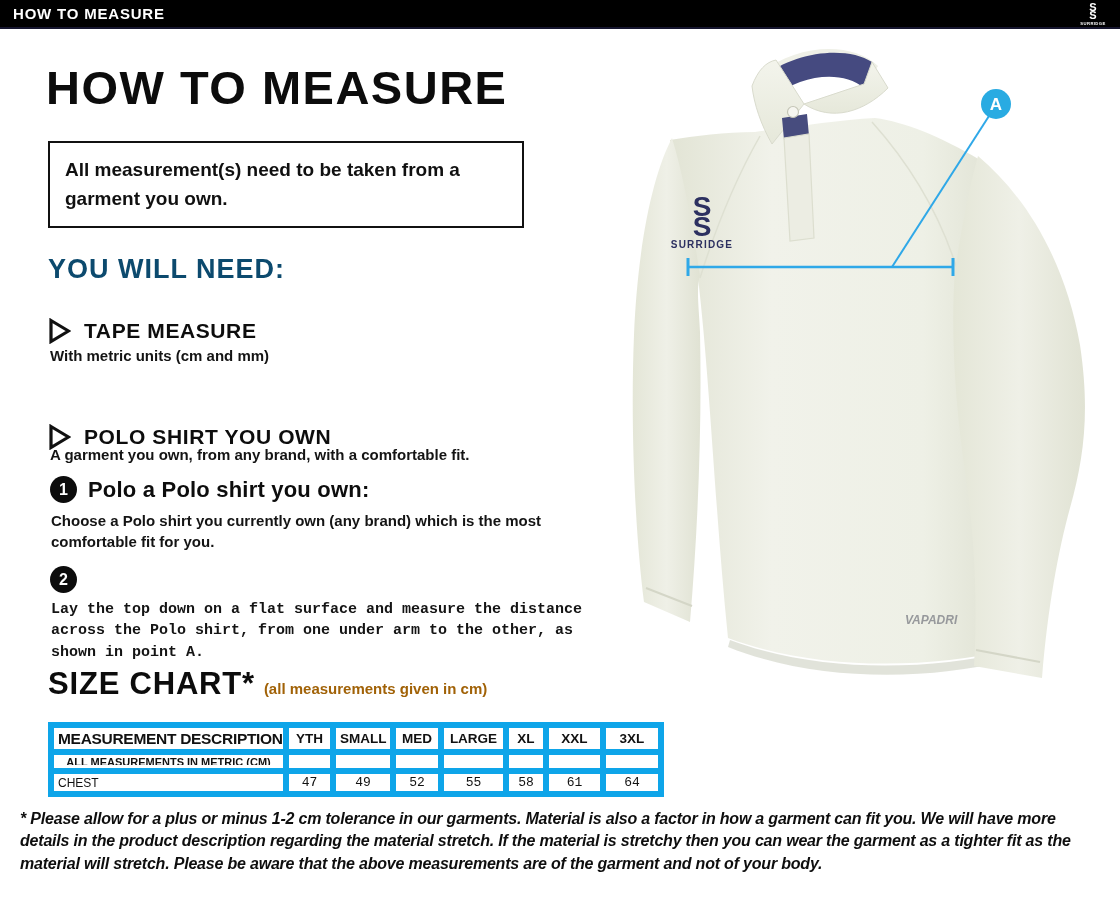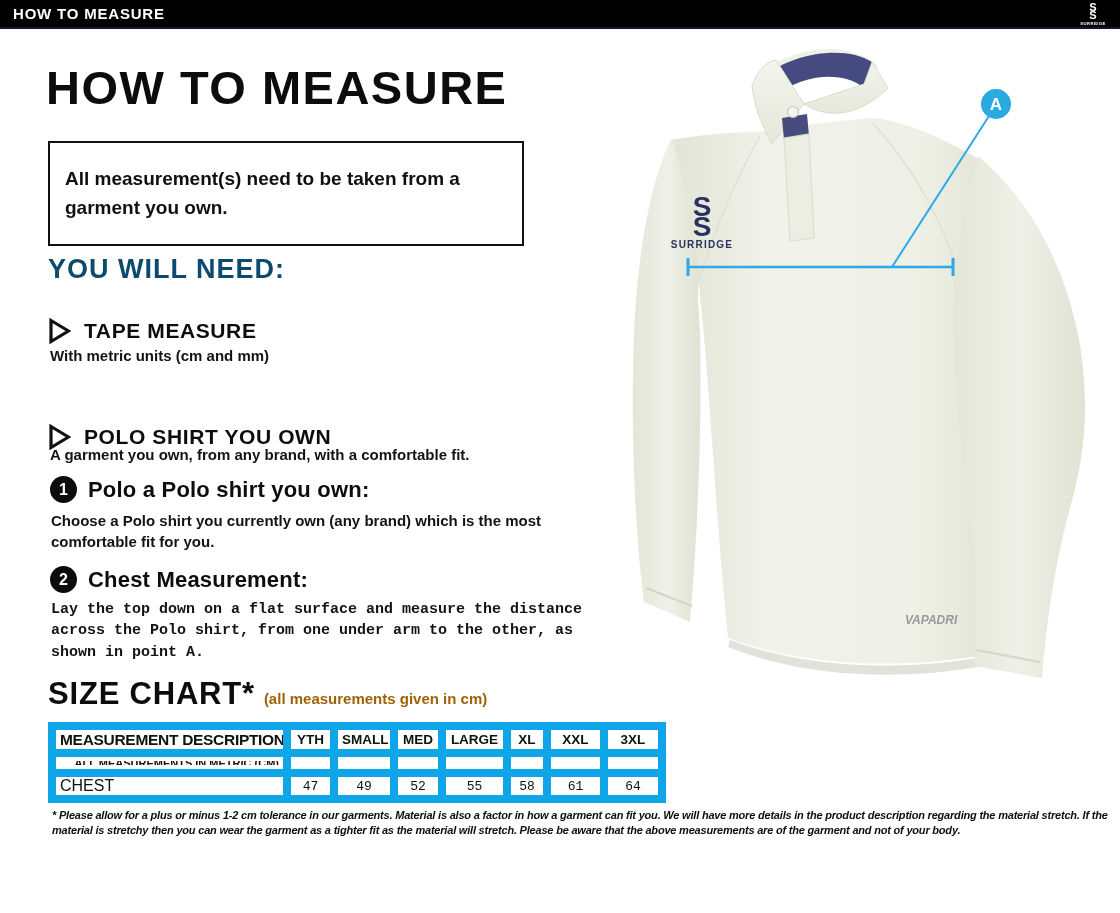--- a/index.html
+++ b/index.html
@@ -23,21 +23,21 @@
   .topbar-logo { margin-right: 9px; display: block; }
 
   
   .h1 {
     position: absolute; left: 46px; top: 64px;
     font-size: 47px; font-weight: bold; letter-spacing: 1.5px; line-height: 1;
     color: #0c0c0c; white-space: nowrap;
   }
   .notice-box {
     position: absolute; left: 48px; top: 141px; width: 476px;
-    border: 2px solid #111; padding: 22px 15px;
+    border: 2px solid #111; padding: 13px 15px;
     font-size: 19px; font-weight: bold; line-height: 1.5; color: #101010;
   }
   .h2-need {
     position: absolute; left: 48px; top: 254px;
     font-size: 27px; font-weight: bold; letter-spacing: 1px; color: #0c4a6e;
   }
   .need-item { position: absolute; left: 48px; display: flex; align-items: center; gap: 13px; }
   .need-item-1 { top: 318px; }
   .need-item-2 { top: 424px; }
   .need-title { font-size: 21px; font-weight: bold; letter-spacing: 0.6px; color: #0d0d0d; }
@@ -58,42 +58,42 @@
     position: absolute; left: 51px; width: 560px;
     font-size: 15px; font-weight: bold; line-height: 1.42; color: #141414;
   }
   .step-desc-1 { top: 510px; width: 548px; }
   .step-desc-2 { top: 599px; font-family: Liberation Mono, monospace; }
 
   .sizechart-head {
     position: absolute; left: 48px; top: 666px;
     display: flex; align-items: baseline; gap: 9px;
   }
-  .h2-size { font-size: 31px; font-weight: bold; letter-spacing: 0.8px; color: #0c0c0c; margin-top: 10px; }
+  .h2-size { font-size: 31px; font-weight: bold; letter-spacing: 0.8px; color: #0c0c0c; }
   .size-sub { font-size: 15px; font-weight: bold; color: #a16207; }
 
   
   .size-table {
     position: absolute; left: 48px; top: 722px;
     border-collapse: collapse; table-layout: fixed; width: 610px;
   }
   .size-table th, .size-table td {
-    border: 8px solid #0ea5e9; padding: 0 4px; overflow: hidden; white-space: nowrap;
+    border: 6px solid #0ea5e9; padding: 0 4px; overflow: hidden; white-space: nowrap;
   }
   .size-table thead th { height: 27px; }
   .th-desc { font-size: 15.5px; font-weight: bold; letter-spacing: -0.3px; text-align: left; padding-left: 5px; }
   .th-size { font-size: 13.5px; font-weight: bold; text-align: center; }
-  .row-metric td { height: 19px; font-size: 11px; font-weight: bold; text-align: right; padding-left: 4px; border-radius: 9px; }
+  .row-metric td { height: 19px; font-size: 11px; font-weight: bold; text-align: center; padding-left: 4px; border-radius: 9px; }
   .row-chest td { height: 23px; }
-  .row-chest .rowlabel { font-size: 16px; font-weight: normal; text-align: left; padding-left: 4px; }
+  .row-chest .rowlabel { font-size: 12px; font-weight: normal; text-align: left; padding-left: 4px; }
   .row-chest .val { font-size: 13px; text-align: center; font-weight: normal; font-family: Liberation Mono, monospace; }
 
   .footnote {
-    position: absolute; left: 52px; top: 808px; width: 1056px;
-    font-size: 11px; font-weight: bold; font-style: italic;
+    position: absolute; left: 20px; top: 808px; width: 1056px;
+    font-size: 16px; font-weight: bold; font-style: italic;
     line-height: 1.4; letter-spacing: -0.2px; color: #0e0e0e;
   }
 
   
   .figure { position: absolute; left: 620px; top: 40px; width: 500px; height: 660px; }
 </style>
 </head>
 <body>
 
 <div id="page">
@@ -130,21 +130,20 @@
   <div class="need-desc need-desc-2">A garment you own, from any brand, with a comfortable fit.</div>
 
   <div class="step-head step-head-1">
     <span class="step-num">1</span>
     <span class="step-title">Polo a Polo shirt you own:</span>
   </div>
   <div class="step-desc step-desc-1">Choose a Polo shirt you currently own (any brand) which is the most comfortable fit for you.</div>
 
   <div class="step-head step-head-2">
     <span class="step-num">2</span>
-    <span class="step-title">Chest Measurement:</span>
   </div>
   <div class="step-desc step-desc-2">Lay the top down on a flat surface and measure the distance across the Polo shirt, from one under arm to the other, as shown in point A.</div>
 
   <div class="sizechart-head">
     <span class="h2-size">SIZE CHART*</span>
     <span class="size-sub">(all measurements given in cm)</span>
   </div>
 
   <table class="size-table">
     <colgroup>

